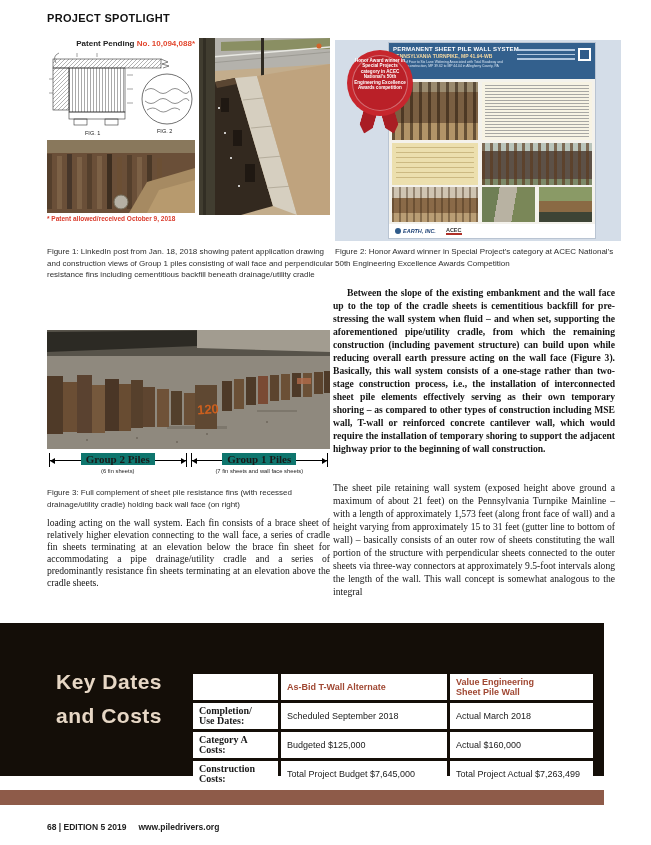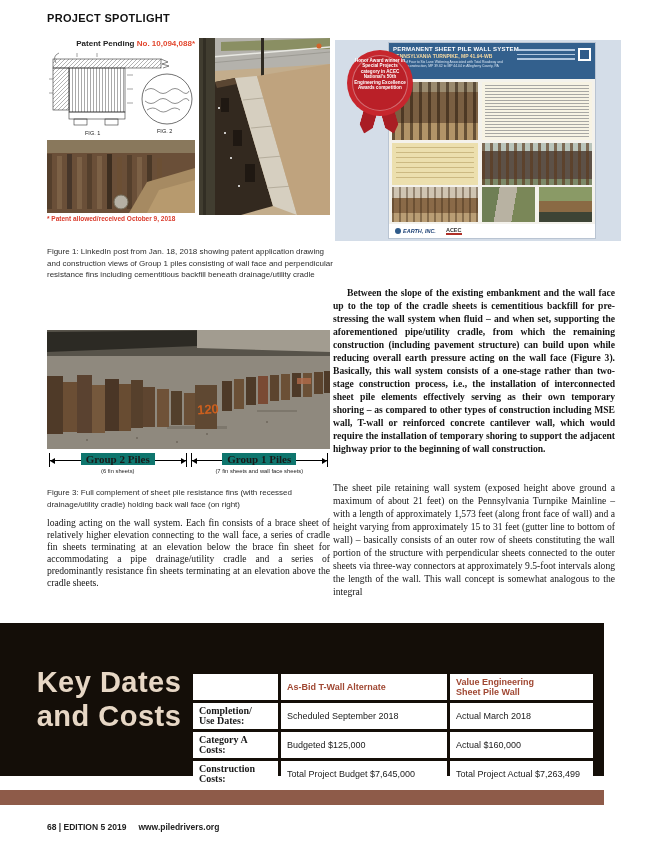--- a/index.html
+++ b/index.html
@@ -88,21 +88,21 @@
   .ah{position:absolute;top:6.5px;width:0;height:0;border-top:3px solid transparent;border-bottom:3px solid transparent;}
   .ah.l{left:3px;border-right:5px solid #000;}
   .ah.r{right:3px;border-left:5px solid #000;}
   .glabel{position:absolute;top:2px;left:50%;transform:translateX(-50%);background:#0f766e;
      padding:0 5px;font-family:"Liberation Serif",serif;font-weight:600;font-size:11px;white-space:nowrap;}
   .gsub{position:absolute;top:17px;left:0;right:0;text-align:center;font-size:5.8px;color:#222;}
 
   
   #blackbox{left:0;top:623px;width:604px;height:153px;background:#140e08;}
   #kd{position:absolute;left:18px;top:42px;width:182px;text-align:center;
-      font-weight:bold;font-size:29px;line-height:34px;color:#e7d7c5;letter-spacing:.5px;}
+      font-weight:bold;font-size:21px;line-height:34px;color:#e7d7c5;letter-spacing:.5px;}
   #ktable{position:absolute;left:193px;top:13px;width:397px;display:grid;
       grid-template-columns:85px 166px 143px;grid-auto-rows:min-content;gap:3px;margin-top:38px;}
   .kcell{background:#fff;box-sizing:border-box;padding:4px 6px;display:flex;flex-direction:column;justify-content:center;}
   .kcell.hdr{color:#a04833;font-weight:bold;font-size:9px;line-height:10.5px;height:26px;white-space:pre-line;}
   .kcell.lbl{font-weight:bold;font-size:10px;line-height:10px;height:26px;white-space:pre-line;font-family:Liberation Serif, serif;}
   .kcell.val{font-size:9px;height:26px;}
   #brownbar{left:0;top:790px;width:604px;height:15px;background:#8e5b49;}
 
   svg text{font-family:"Liberation Sans",sans-serif;}
 </style>
@@ -228,20 +228,21 @@
       </div>
       <div id="plogos">
         <span id="earth-logo">
           <span class="globe"></span>
           <span>EARTH, INC.</span>
         </span>
         <span id="acec-logo">ACEC</span>
       </div>
     </div>
   </div>
+  <div class="abs caption" id="cap2">Figure 2: Honor Award winner in Special Project's category at ACEC National's 50th Engineering Excellence Awards Competition</div>
 
   <div class="abs serifp" id="rp1">Between the slope of the existing embankment and the wall face up to the top of the cradle sheets is cementitious backfill for pre-stressing the wall system when fluid – and when set, supporting the aforementioned pipe/utility cradle, from which the remaining construction (including pavement structure) can build upon while reducing overall earth pressure acting on the wall face (Figure 3). Basically, this wall system consists of a one-stage rather than two-stage construction process, i.e., the installation of interconnected sheet pile elements effectively serving as their own temporary shoring – as compared to other types of construction including MSE wall, T-wall or reinforced concrete cantilever wall, which would require the installation of temporary shoring to support the adjacent highway prior to the beginning of wall construction.</div>
   <div class="abs serifp" id="rp2">The sheet pile retaining wall system (exposed height above ground a maximum of about 21 feet) on the Pennsylvania Turnpike Mainline – with a length of approximately 1,573 feet (along front face of wall) and a height varying from approximately 15 to 31 feet (gutter line to bottom of wall) – basically consists of an outer row of sheets constituting the wall portion of the structure with perpendicular sheets connected to the outer sheets via three-way connectors at approximately 9.5-foot intervals along the length of the wall.  This wall concept is somewhat analogous to the integral</div>
 
   <svg class="abs" style="left:47px;top:330px" width="283" height="119" viewBox="0 0 283 119">
     <rect width="283" height="119" fill="#8f897e"></rect>
     <rect width="283" height="26" fill="#57534a"></rect>
     <polygon points="0,2 180,0 150,16 0,22" fill="#2c2a24"></polygon>
     <polygon points="150,0 283,0 283,22 150,18" fill="#a29c90"></polygon>
     <g fill="#7d776c">

